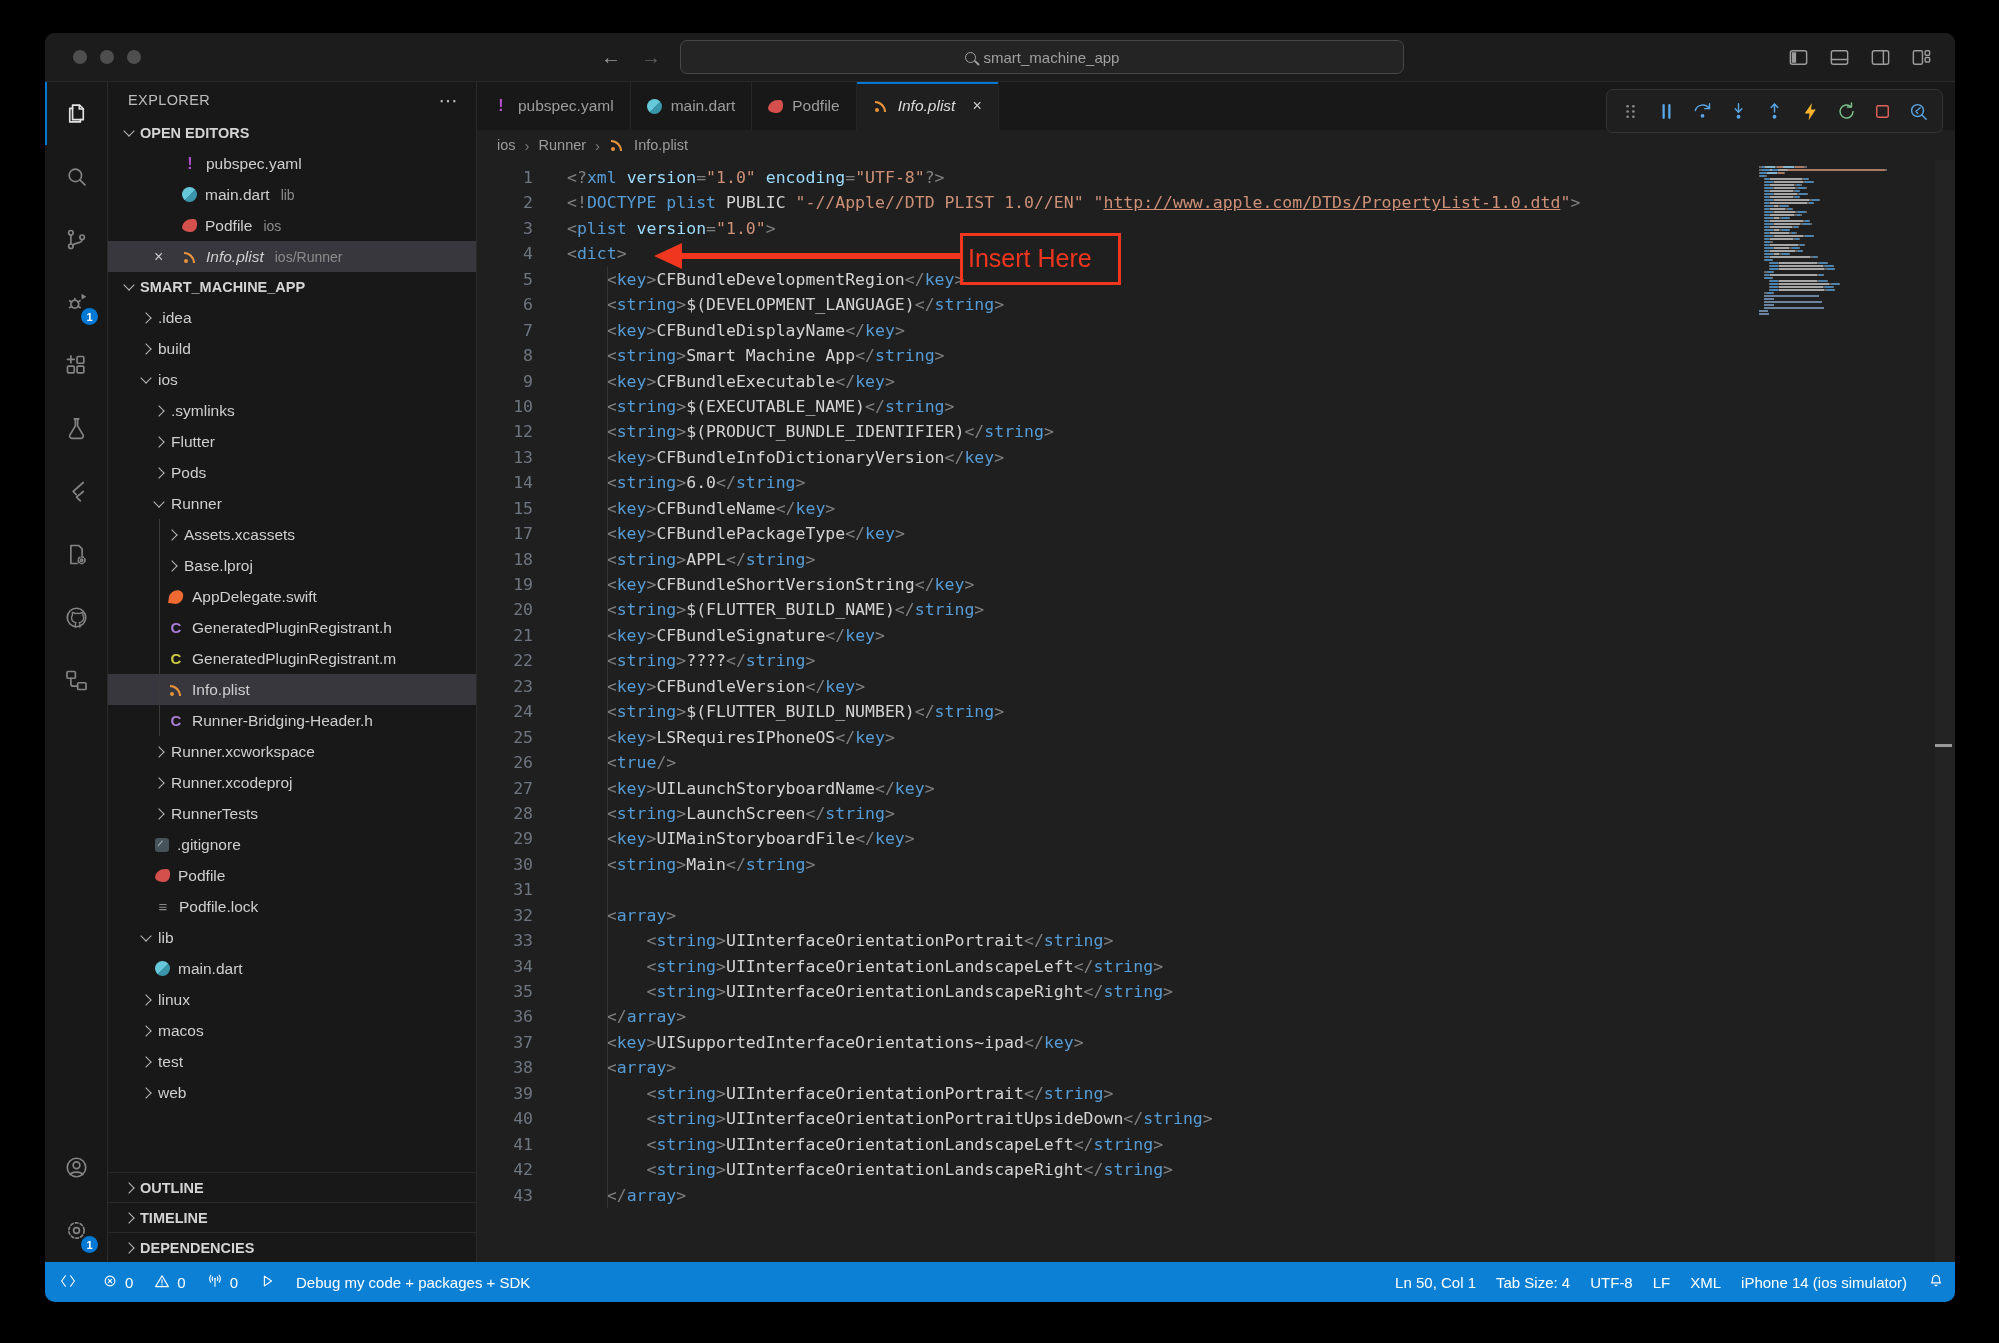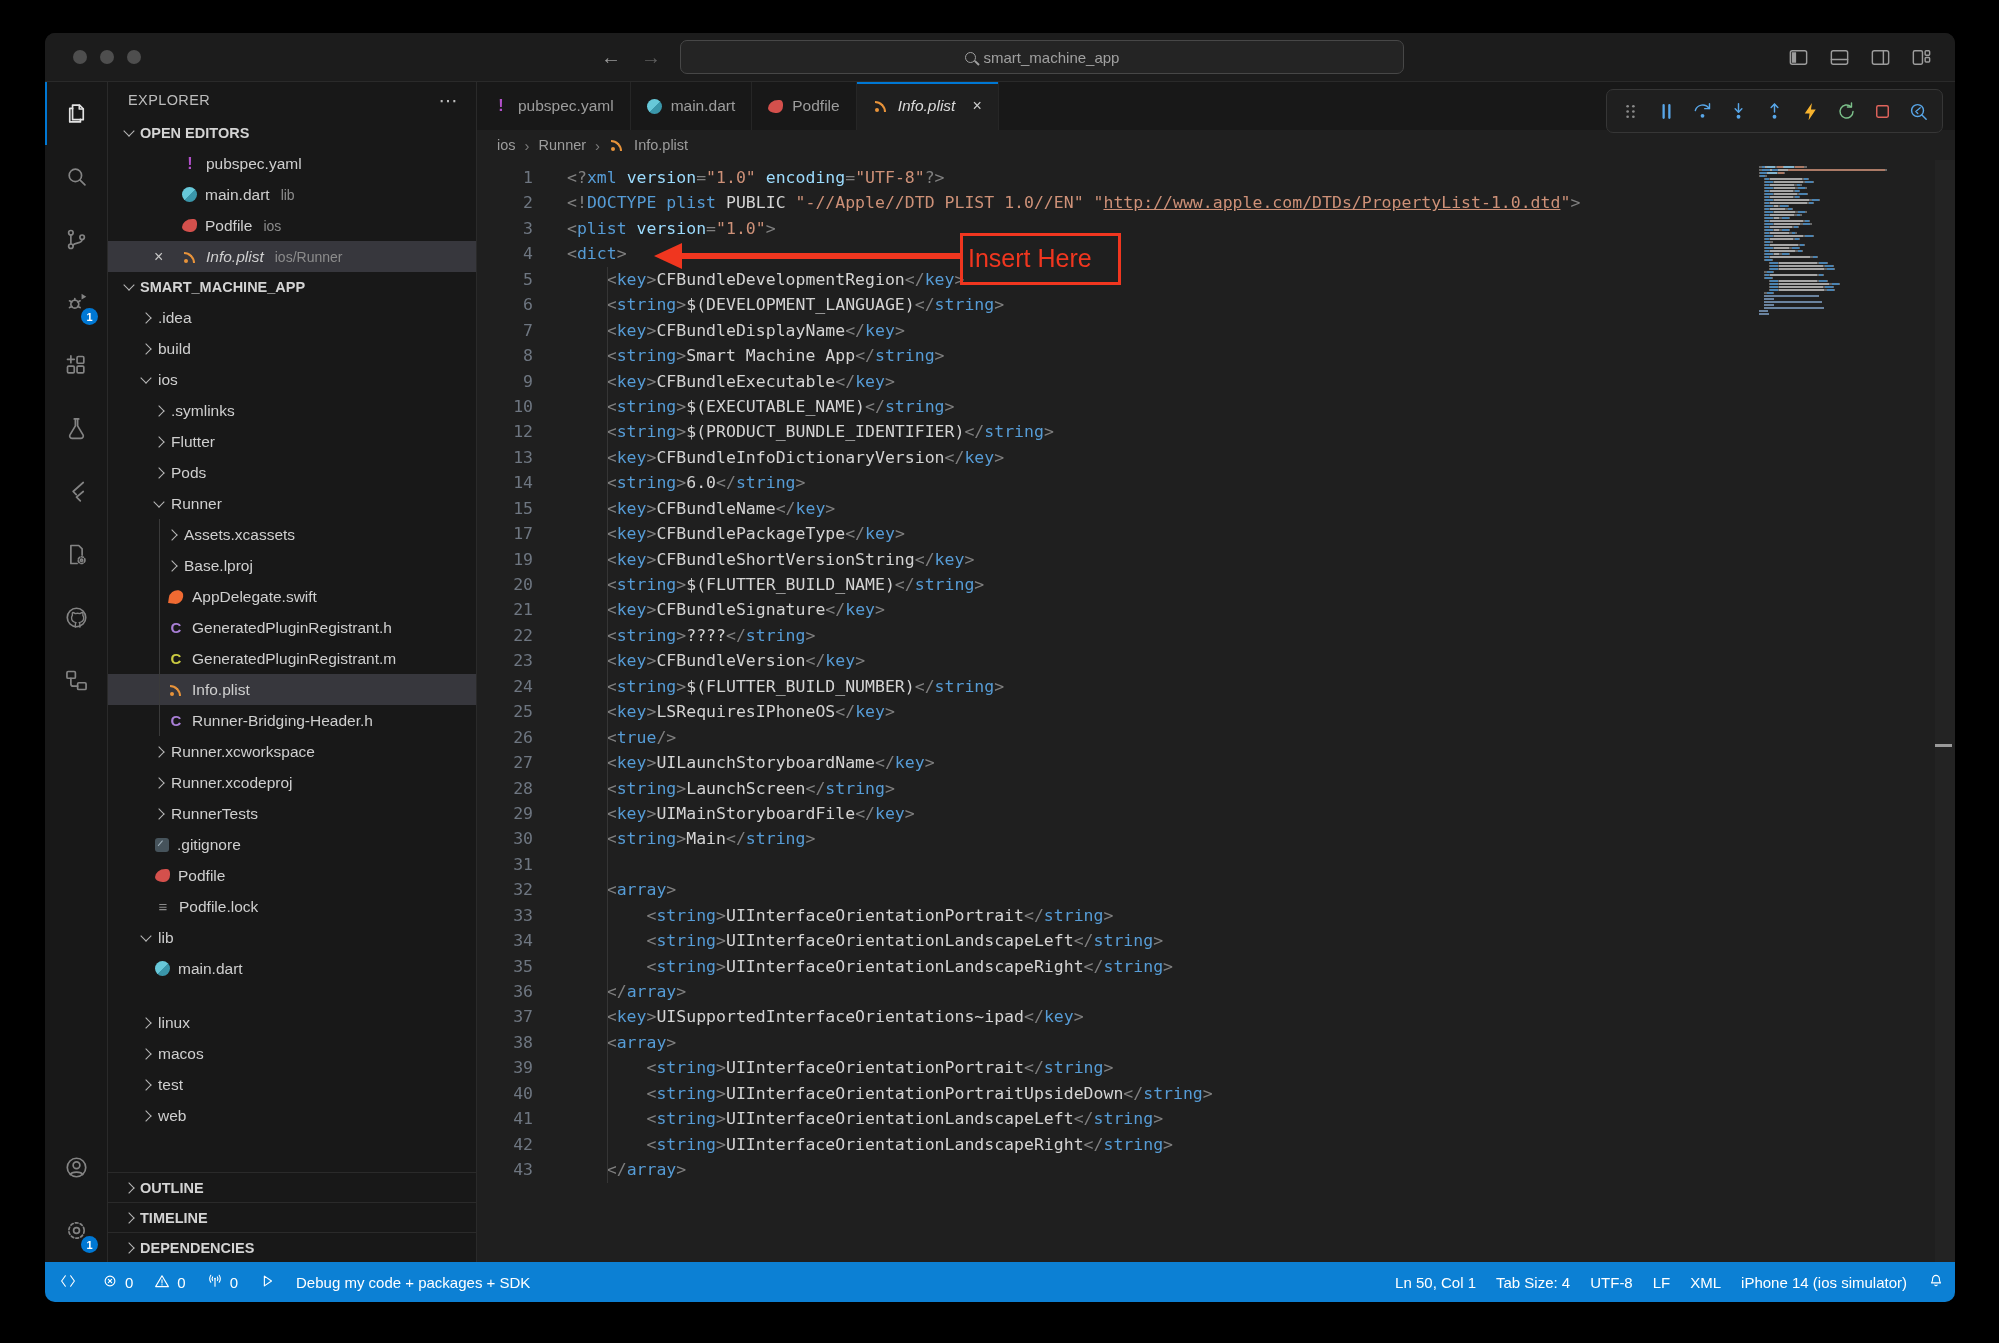--- a/index.html
+++ b/index.html
@@ -375,21 +375,21 @@
             <span>Podfile.lock</span>
           </div>
           <div class="tree-row" style="padding-left: 34px;">
             <span class="chev open"></span>
             <span>lib</span>
           </div>
           <div class="tree-row" style="padding-left: 47px;">
             <span class="fi fi-dart"></span>
             <span>main.dart</span>
           </div>
-          <div class="tree-row" style="padding-left: 34px; margin-top: 23px;">
+          <div class="tree-row" style="padding-left: 34px;">
             <span class="chev closed"></span>
             <span>linux</span>
           </div>
           <div class="tree-row" style="padding-left: 34px;">
             <span class="chev closed"></span>
             <span>macos</span>
           </div>
           <div class="tree-row" style="padding-left: 34px;">
             <span class="chev closed"></span>
             <span>test</span>
@@ -517,20 +517,21 @@
             <div class="code-line"><span class="ln">6</span><span class="ig"></span><span class="ct">    <span class="tk-p">&lt;</span><span class="tk-t">string</span><span class="tk-p">&gt;</span><span class="tk-x">$(DEVELOPMENT_LANGUAGE)</span><span class="tk-p">&lt;/</span><span class="tk-t">string</span><span class="tk-p">&gt;</span></span></div>
             <div class="code-line"><span class="ln">7</span><span class="ig"></span><span class="ct">    <span class="tk-p">&lt;</span><span class="tk-t">key</span><span class="tk-p">&gt;</span><span class="tk-x">CFBundleDisplayName</span><span class="tk-p">&lt;/</span><span class="tk-t">key</span><span class="tk-p">&gt;</span></span></div>
             <div class="code-line"><span class="ln">8</span><span class="ig"></span><span class="ct">    <span class="tk-p">&lt;</span><span class="tk-t">string</span><span class="tk-p">&gt;</span><span class="tk-x">Smart Machine App</span><span class="tk-p">&lt;/</span><span class="tk-t">string</span><span class="tk-p">&gt;</span></span></div>
             <div class="code-line"><span class="ln">9</span><span class="ig"></span><span class="ct">    <span class="tk-p">&lt;</span><span class="tk-t">key</span><span class="tk-p">&gt;</span><span class="tk-x">CFBundleExecutable</span><span class="tk-p">&lt;/</span><span class="tk-t">key</span><span class="tk-p">&gt;</span></span></div>
             <div class="code-line"><span class="ln">10</span><span class="ig"></span><span class="ct">    <span class="tk-p">&lt;</span><span class="tk-t">string</span><span class="tk-p">&gt;</span><span class="tk-x">$(EXECUTABLE_NAME)</span><span class="tk-p">&lt;/</span><span class="tk-t">string</span><span class="tk-p">&gt;</span></span></div>
             <div class="code-line"><span class="ln">12</span><span class="ig"></span><span class="ct">    <span class="tk-p">&lt;</span><span class="tk-t">string</span><span class="tk-p">&gt;</span><span class="tk-x">$(PRODUCT_BUNDLE_IDENTIFIER)</span><span class="tk-p">&lt;/</span><span class="tk-t">string</span><span class="tk-p">&gt;</span></span></div>
             <div class="code-line"><span class="ln">13</span><span class="ig"></span><span class="ct">    <span class="tk-p">&lt;</span><span class="tk-t">key</span><span class="tk-p">&gt;</span><span class="tk-x">CFBundleInfoDictionaryVersion</span><span class="tk-p">&lt;/</span><span class="tk-t">key</span><span class="tk-p">&gt;</span></span></div>
             <div class="code-line"><span class="ln">14</span><span class="ig"></span><span class="ct">    <span class="tk-p">&lt;</span><span class="tk-t">string</span><span class="tk-p">&gt;</span><span class="tk-x">6.0</span><span class="tk-p">&lt;/</span><span class="tk-t">string</span><span class="tk-p">&gt;</span></span></div>
             <div class="code-line"><span class="ln">15</span><span class="ig"></span><span class="ct">    <span class="tk-p">&lt;</span><span class="tk-t">key</span><span class="tk-p">&gt;</span><span class="tk-x">CFBundleName</span><span class="tk-p">&lt;/</span><span class="tk-t">key</span><span class="tk-p">&gt;</span></span></div>
             <div class="code-line"><span class="ln">17</span><span class="ig"></span><span class="ct">    <span class="tk-p">&lt;</span><span class="tk-t">key</span><span class="tk-p">&gt;</span><span class="tk-x">CFBundlePackageType</span><span class="tk-p">&lt;/</span><span class="tk-t">key</span><span class="tk-p">&gt;</span></span></div>
+            <div class="code-line"><span class="ln">18</span><span class="ig"></span><span class="ct">    <span class="tk-p">&lt;</span><span class="tk-t">string</span><span class="tk-p">&gt;</span><span class="tk-x">APPL</span><span class="tk-p">&lt;/</span><span class="tk-t">string</span><span class="tk-p">&gt;</span></span></div>
             <div class="code-line"><span class="ln">19</span><span class="ig"></span><span class="ct">    <span class="tk-p">&lt;</span><span class="tk-t">key</span><span class="tk-p">&gt;</span><span class="tk-x">CFBundleShortVersionString</span><span class="tk-p">&lt;/</span><span class="tk-t">key</span><span class="tk-p">&gt;</span></span></div>
             <div class="code-line"><span class="ln">20</span><span class="ig"></span><span class="ct">    <span class="tk-p">&lt;</span><span class="tk-t">string</span><span class="tk-p">&gt;</span><span class="tk-x">$(FLUTTER_BUILD_NAME)</span><span class="tk-p">&lt;/</span><span class="tk-t">string</span><span class="tk-p">&gt;</span></span></div>
             <div class="code-line"><span class="ln">21</span><span class="ig"></span><span class="ct">    <span class="tk-p">&lt;</span><span class="tk-t">key</span><span class="tk-p">&gt;</span><span class="tk-x">CFBundleSignature</span><span class="tk-p">&lt;/</span><span class="tk-t">key</span><span class="tk-p">&gt;</span></span></div>
             <div class="code-line"><span class="ln">22</span><span class="ig"></span><span class="ct">    <span class="tk-p">&lt;</span><span class="tk-t">string</span><span class="tk-p">&gt;</span><span class="tk-x">????</span><span class="tk-p">&lt;/</span><span class="tk-t">string</span><span class="tk-p">&gt;</span></span></div>
             <div class="code-line"><span class="ln">23</span><span class="ig"></span><span class="ct">    <span class="tk-p">&lt;</span><span class="tk-t">key</span><span class="tk-p">&gt;</span><span class="tk-x">CFBundleVersion</span><span class="tk-p">&lt;/</span><span class="tk-t">key</span><span class="tk-p">&gt;</span></span></div>
             <div class="code-line"><span class="ln">24</span><span class="ig"></span><span class="ct">    <span class="tk-p">&lt;</span><span class="tk-t">string</span><span class="tk-p">&gt;</span><span class="tk-x">$(FLUTTER_BUILD_NUMBER)</span><span class="tk-p">&lt;/</span><span class="tk-t">string</span><span class="tk-p">&gt;</span></span></div>
             <div class="code-line"><span class="ln">25</span><span class="ig"></span><span class="ct">    <span class="tk-p">&lt;</span><span class="tk-t">key</span><span class="tk-p">&gt;</span><span class="tk-x">LSRequiresIPhoneOS</span><span class="tk-p">&lt;/</span><span class="tk-t">key</span><span class="tk-p">&gt;</span></span></div>
             <div class="code-line"><span class="ln">26</span><span class="ig"></span><span class="ct">    <span class="tk-p">&lt;</span><span class="tk-t">true</span><span class="tk-p">/&gt;</span></span></div>
             <div class="code-line"><span class="ln">27</span><span class="ig"></span><span class="ct">    <span class="tk-p">&lt;</span><span class="tk-t">key</span><span class="tk-p">&gt;</span><span class="tk-x">UILaunchStoryboardName</span><span class="tk-p">&lt;/</span><span class="tk-t">key</span><span class="tk-p">&gt;</span></span></div>
             <div class="code-line"><span class="ln">28</span><span class="ig"></span><span class="ct">    <span class="tk-p">&lt;</span><span class="tk-t">string</span><span class="tk-p">&gt;</span><span class="tk-x">LaunchScreen</span><span class="tk-p">&lt;/</span><span class="tk-t">string</span><span class="tk-p">&gt;</span></span></div>

